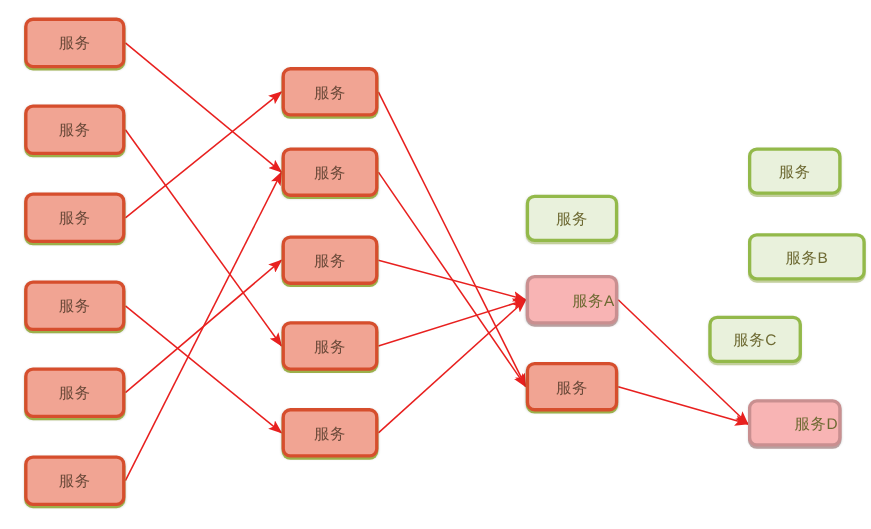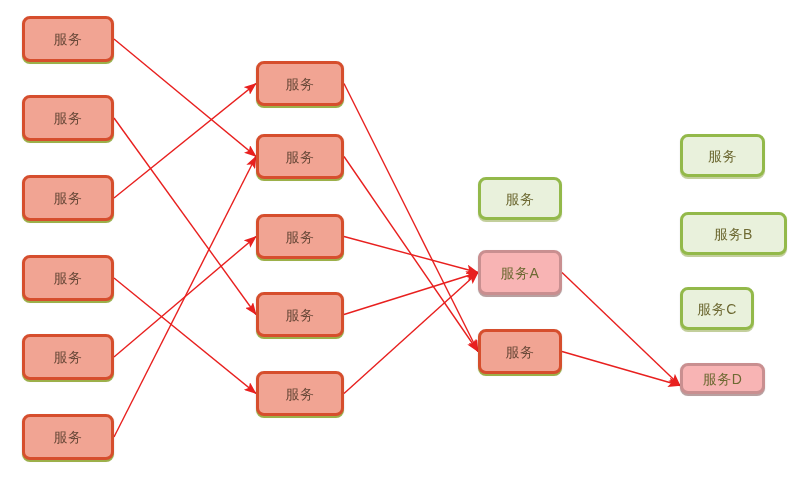--- a/index.html
+++ b/index.html
@@ -46,20 +46,21 @@
     border: 3px solid #d64e2d;
     color: #6b4a3a;
     box-shadow: 0 2px 0 0 #9cb04a, 0 1px 2px rgba(0,0,0,0.18);
   }
   
   .node.pink {
     background: #f8b4b4;
     border: 3px solid #c98f90;
     color: #6e6a33;
     box-shadow: 0 2px 0 0 #b9a0a0, 0 1px 2px rgba(0,0,0,0.16);
+    justify-content: flex-end;
   }
   
   .node.green {
     background: #e9f1dc;
     border: 3px solid #93b94a;
     color: #6e6a33;
     box-shadow: 0 2px 0 0 #c3cf9c, 0 1px 2px rgba(0,0,0,0.10);
   }
   .node-label {
     pointer-events: none;
@@ -135,21 +136,21 @@
       </div>
       <div class="node red" style="left: 478px; top: 329px; width: 84px; height: 45px;">
         <span class="node-label">服务</span>
       </div>
       <div class="node green" style="left: 680px; top: 134px; width: 85px; height: 43px;">
         <span class="node-label">服务</span>
       </div>
       <div class="node green" style="left: 680px; top: 212px; width: 107px; height: 43px;">
         <span class="node-label">服务B</span>
       </div>
-      <div class="node green" style="left: 680px; top: 287px; width: 74px; height: 43px;">
+      <div class="node green" style="left: 644px; top: 287px; width: 85px; height: 43px;">
         <span class="node-label">服务C</span>
       </div>
-      <div class="node pink" style="left: 680px; top: 363px; width: 85px; height: 31px;">
+      <div class="node pink" style="left: 680px; top: 363px; width: 85px; height: 43px;">
         <span class="node-label">服务D</span>
       </div>
     </div>
 
 </div>
 
 </body></html>

